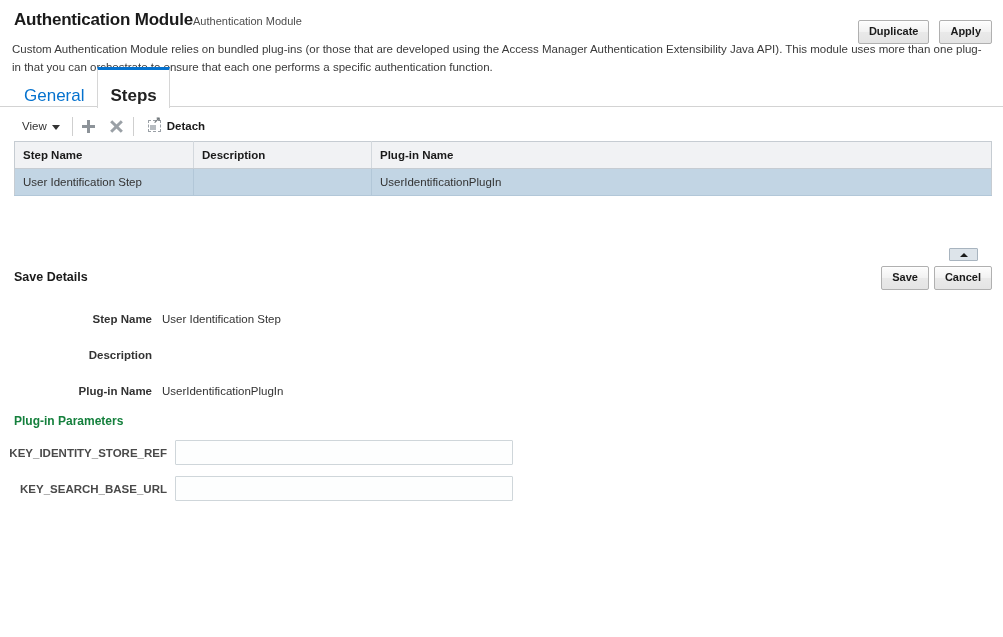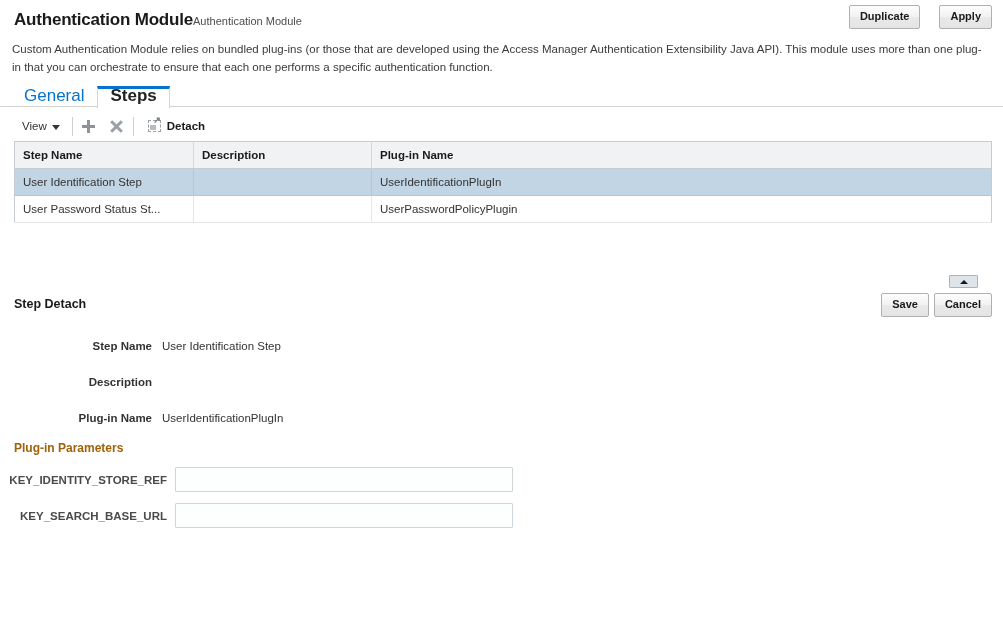--- a/index.html
+++ b/index.html
@@ -33,24 +33,24 @@
     font-weight: bold;
     color: #1a1a1a;
     letter-spacing: -0.2px;
   }
   .page-subtitle {
     font-size: 11px;
     color: #4d4d4d;
   }
   .header-actions {
     position: absolute;
-    top: 5px;
+    top: 20px;
     right: 11px;
     display: flex;
-    gap: 19px;
+    gap: 10px;
   }
 
   
   .btn {
     font-family: "Liberation Sans", sans-serif;
     font-size: 11px;
     font-weight: bold;
     color: #1a1a1a;
     background: linear-gradient(to bottom, #fdfdfd 0%, #f2f2f2 48%, #e9e9e9 52%, #e4e4e4 100%);
     border: 1px solid #b0b0b0;
@@ -92,21 +92,21 @@
     position: relative;
     top: 1px;
   }
   .tab.active {
     color: #222222;
     font-weight: bold;
     background: #ffffff;
     border-left: 1px solid #d6d6d6;
     border-right: 1px solid #d6d6d6;
     border-top: 3px solid #0572ce;
-    padding-top: 0;
+    padding-top: 19px;
     z-index: 2;
   }
   .tab-underline {
     position: absolute;
     left: 0;
     right: 0;
     bottom: 0;
     height: 1px;
     background: #d3d3d3;
   }
@@ -320,21 +320,21 @@
     box-sizing: border-box;
   }
   .form-value {
     font-size: 11.5px;
     color: #333333;
   }
 
   .subsection-title {
     font-size: 12px;
     font-weight: bold;
-    color: #a16207;
+    color: #15803d;
     margin: 2px 0 0 14px;
   }
   .param-rows { margin-top: 12px; }
   .param-row {
     display: flex;
     align-items: center;
     height: 25px;
     margin-bottom: 11px;
   }
   .param-label {
@@ -408,36 +408,31 @@
       <th class="col-b">Description</th>
       <th class="col-c">Plug-in Name</th>
     </tr>
   </thead>
   <tbody>
     <tr class="selected">
       <td>User Identification Step</td>
       <td></td>
       <td>UserIdentificationPlugIn</td>
     </tr>
-    <tr>
-      <td>User Password Status St...</td>
-      <td></td>
-      <td>UserPasswordPolicyPlugin</td>
-    </tr>
   </tbody>
 </table>
 
 <div class="splitter-row">
   <div class="collapse-widget">
     <span class="caret-up-small"></span>
   </div>
 </div>
 
 <div class="details-head">
-  <div class="section-title">Step Detach</div>
+  <div class="section-title">Save Details</div>
   <div class="details-actions">
     <button class="btn btn-wide">Save</button>
     <button class="btn btn-wide">Cancel</button>
   </div>
 </div>
 
 <div class="form-rows">
   <div class="form-row">
     <div class="form-label">Step Name</div>
     <div class="form-value">User Identification Step</div>

